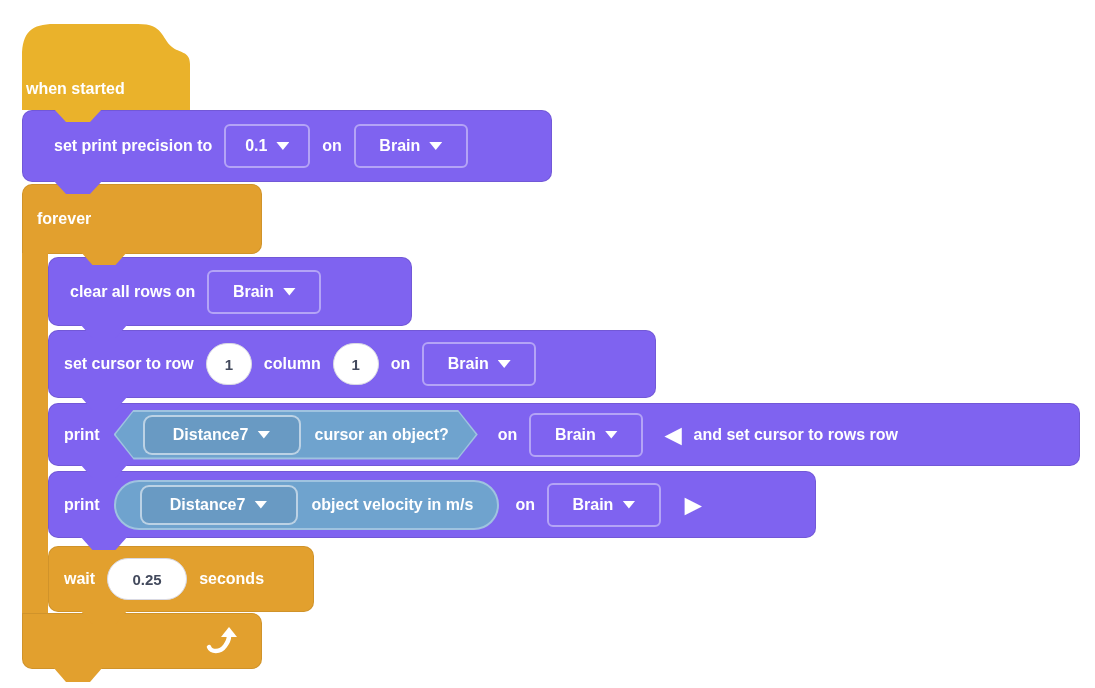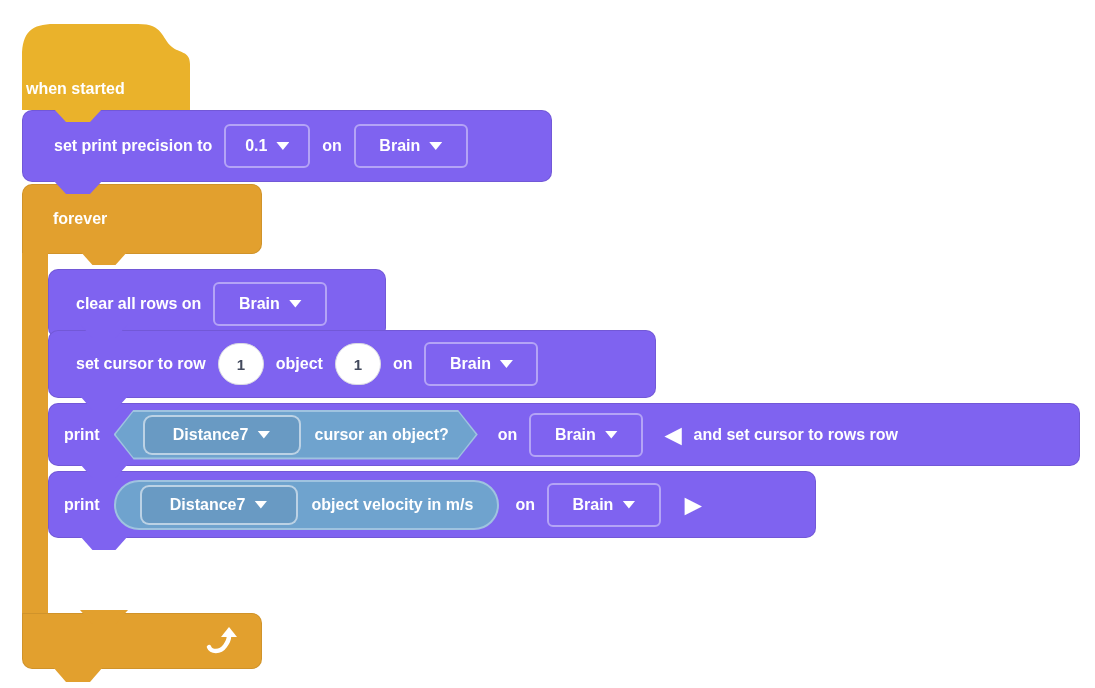--- a/index.html
+++ b/index.html
@@ -64,21 +64,21 @@
 
   
   .pill{
     display:flex;align-items:center;gap:14px;height:50px;border-radius:27px;
     background:#6FA3CE;border:2px solid #9FC3E0;padding:0 24px;box-sizing:border-box;
   }
 
   .toggle{font-size:21px;line-height:1;cursor:pointer;}
 
   
-  #forever-head{left:22px;top:184px;width:240px;height:70px;border-radius:10px 10px 10px 0;padding-left:31px;}
+  #forever-head{left:22px;top:184px;width:240px;height:70px;border-radius:10px 10px 10px 0;padding-left:15px;}
   #forever-arm{position:absolute;left:22px;top:253px;width:26px;height:361px;background:#E2A02E;}
   #forever-foot{left:22px;top:613px;width:240px;height:56px;border-radius:0 10px 10px 10px;}
   #loop-arrow{position:absolute;left:180px;top:13px;}
 </style>
 </head>
 <body>
 
 <div id="canvas">
 
   <div id="hat" class="blk">
@@ -99,35 +99,35 @@
     </div>
   </div>
   <div class="tab purple-t" style="left:53px;top:180px;width:50px;"></div>
 
   <div id="forever-head" class="blk orange">
     <span>forever</span>
   </div>
   <div class="tab orange-t" style="left:80px;top:251px;width:48px;"></div>
   <div id="forever-arm"></div>
 
-  <div class="blk purple gap12" style="left:48px;top:257px;width:338px;height:69px;padding:0 28px;margin-top:12px;">
+  <div class="blk purple gap12" style="left:48px;top:257px;width:364px;height:69px;padding:0 22px;">
     <span>clear all rows on</span>
     <div class="dd" style="min-width:114px;">
       <span>Brain</span>
       <span class="caret"></span>
     </div>
   </div>
   <div class="tab purple-t" style="left:80px;top:324px;width:48px;"></div>
 
-  <div class="blk purple gap12" style="left:48px;top:330px;width:608px;height:68px;padding:0 28px;">
+  <div class="blk purple gap12" style="left:48px;top:330px;width:608px;height:68px;padding:0 16px;">
     <span>set cursor to row</span>
     <div class="oval">
       <span>1</span>
     </div>
-    <span>object</span>
+    <span>column</span>
     <div class="oval">
       <span>1</span>
     </div>
     <span>on</span>
     <div class="dd" style="min-width:114px;">
       <span>Brain</span>
       <span class="caret"></span>
     </div>
   </div>
   <div class="tab purple-t" style="left:80px;top:396px;width:48px;"></div>
@@ -164,20 +164,27 @@
     </div>
     <span style="margin-right:12px;">on</span>
     <div class="dd" style="min-width:114px;margin-right:24px;">
       <span>Brain</span>
       <span class="caret"></span>
     </div>
     <span class="toggle">▶</span>
   </div>
   <div class="tab purple-t" style="left:80px;top:536px;width:48px;"></div>
 
+  <div class="blk orange gap12" style="left:48px;top:546px;width:266px;height:66px;padding:0 16px;border-radius:10px;">
+    <span>wait</span>
+    <div class="oval" style="min-width:80px;">
+      <span>0.25</span>
+    </div>
+    <span>seconds</span>
+  </div>
   <div class="tab orange-t" style="left:80px;top:610px;width:48px;"></div>
 
   <div id="forever-foot" class="blk orange">
     <svg id="loop-arrow" width="38" height="28" viewBox="0 0 38 28">
       <path d="M7 21 C9 26 18 27 23 20 C26 16 27 13 27 10" stroke="#ffffff" stroke-width="4.5" fill="none" stroke-linecap="round"></path>
       <polygon points="19,11 35,11 27,1" fill="#ffffff"></polygon>
     </svg>
   </div>
   <div class="tab orange-t" style="left:53px;top:667px;width:50px;height:15px;"></div>
 

